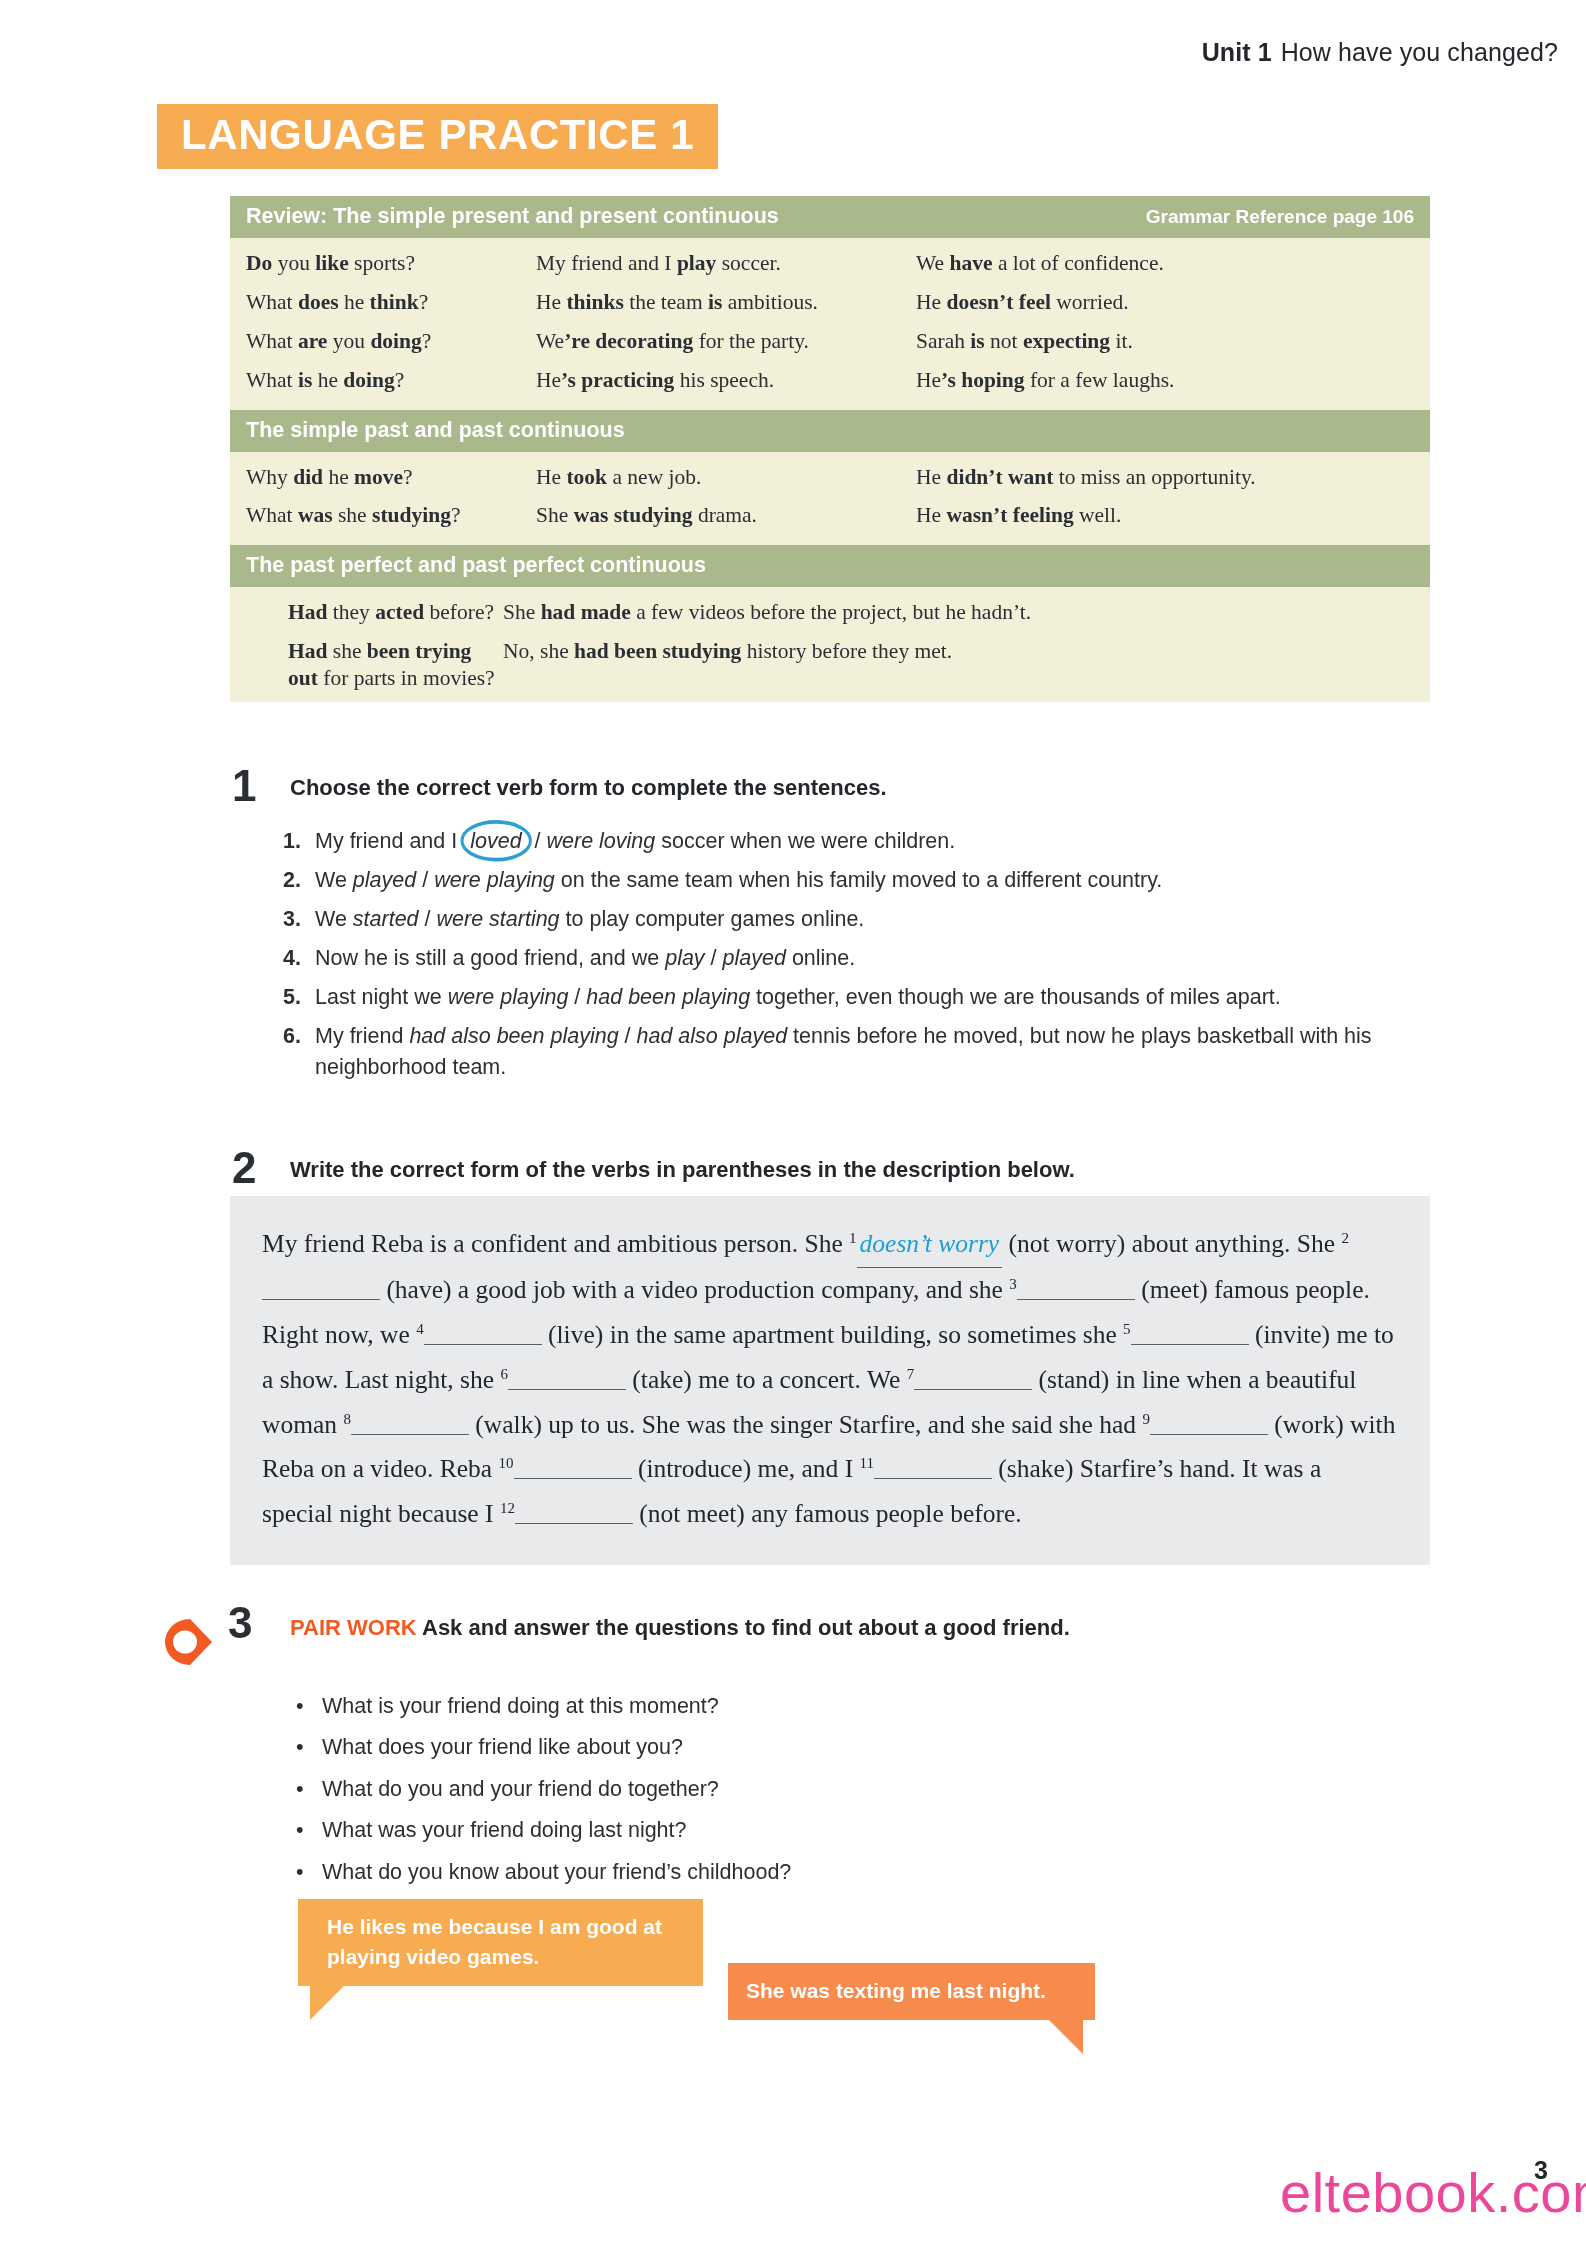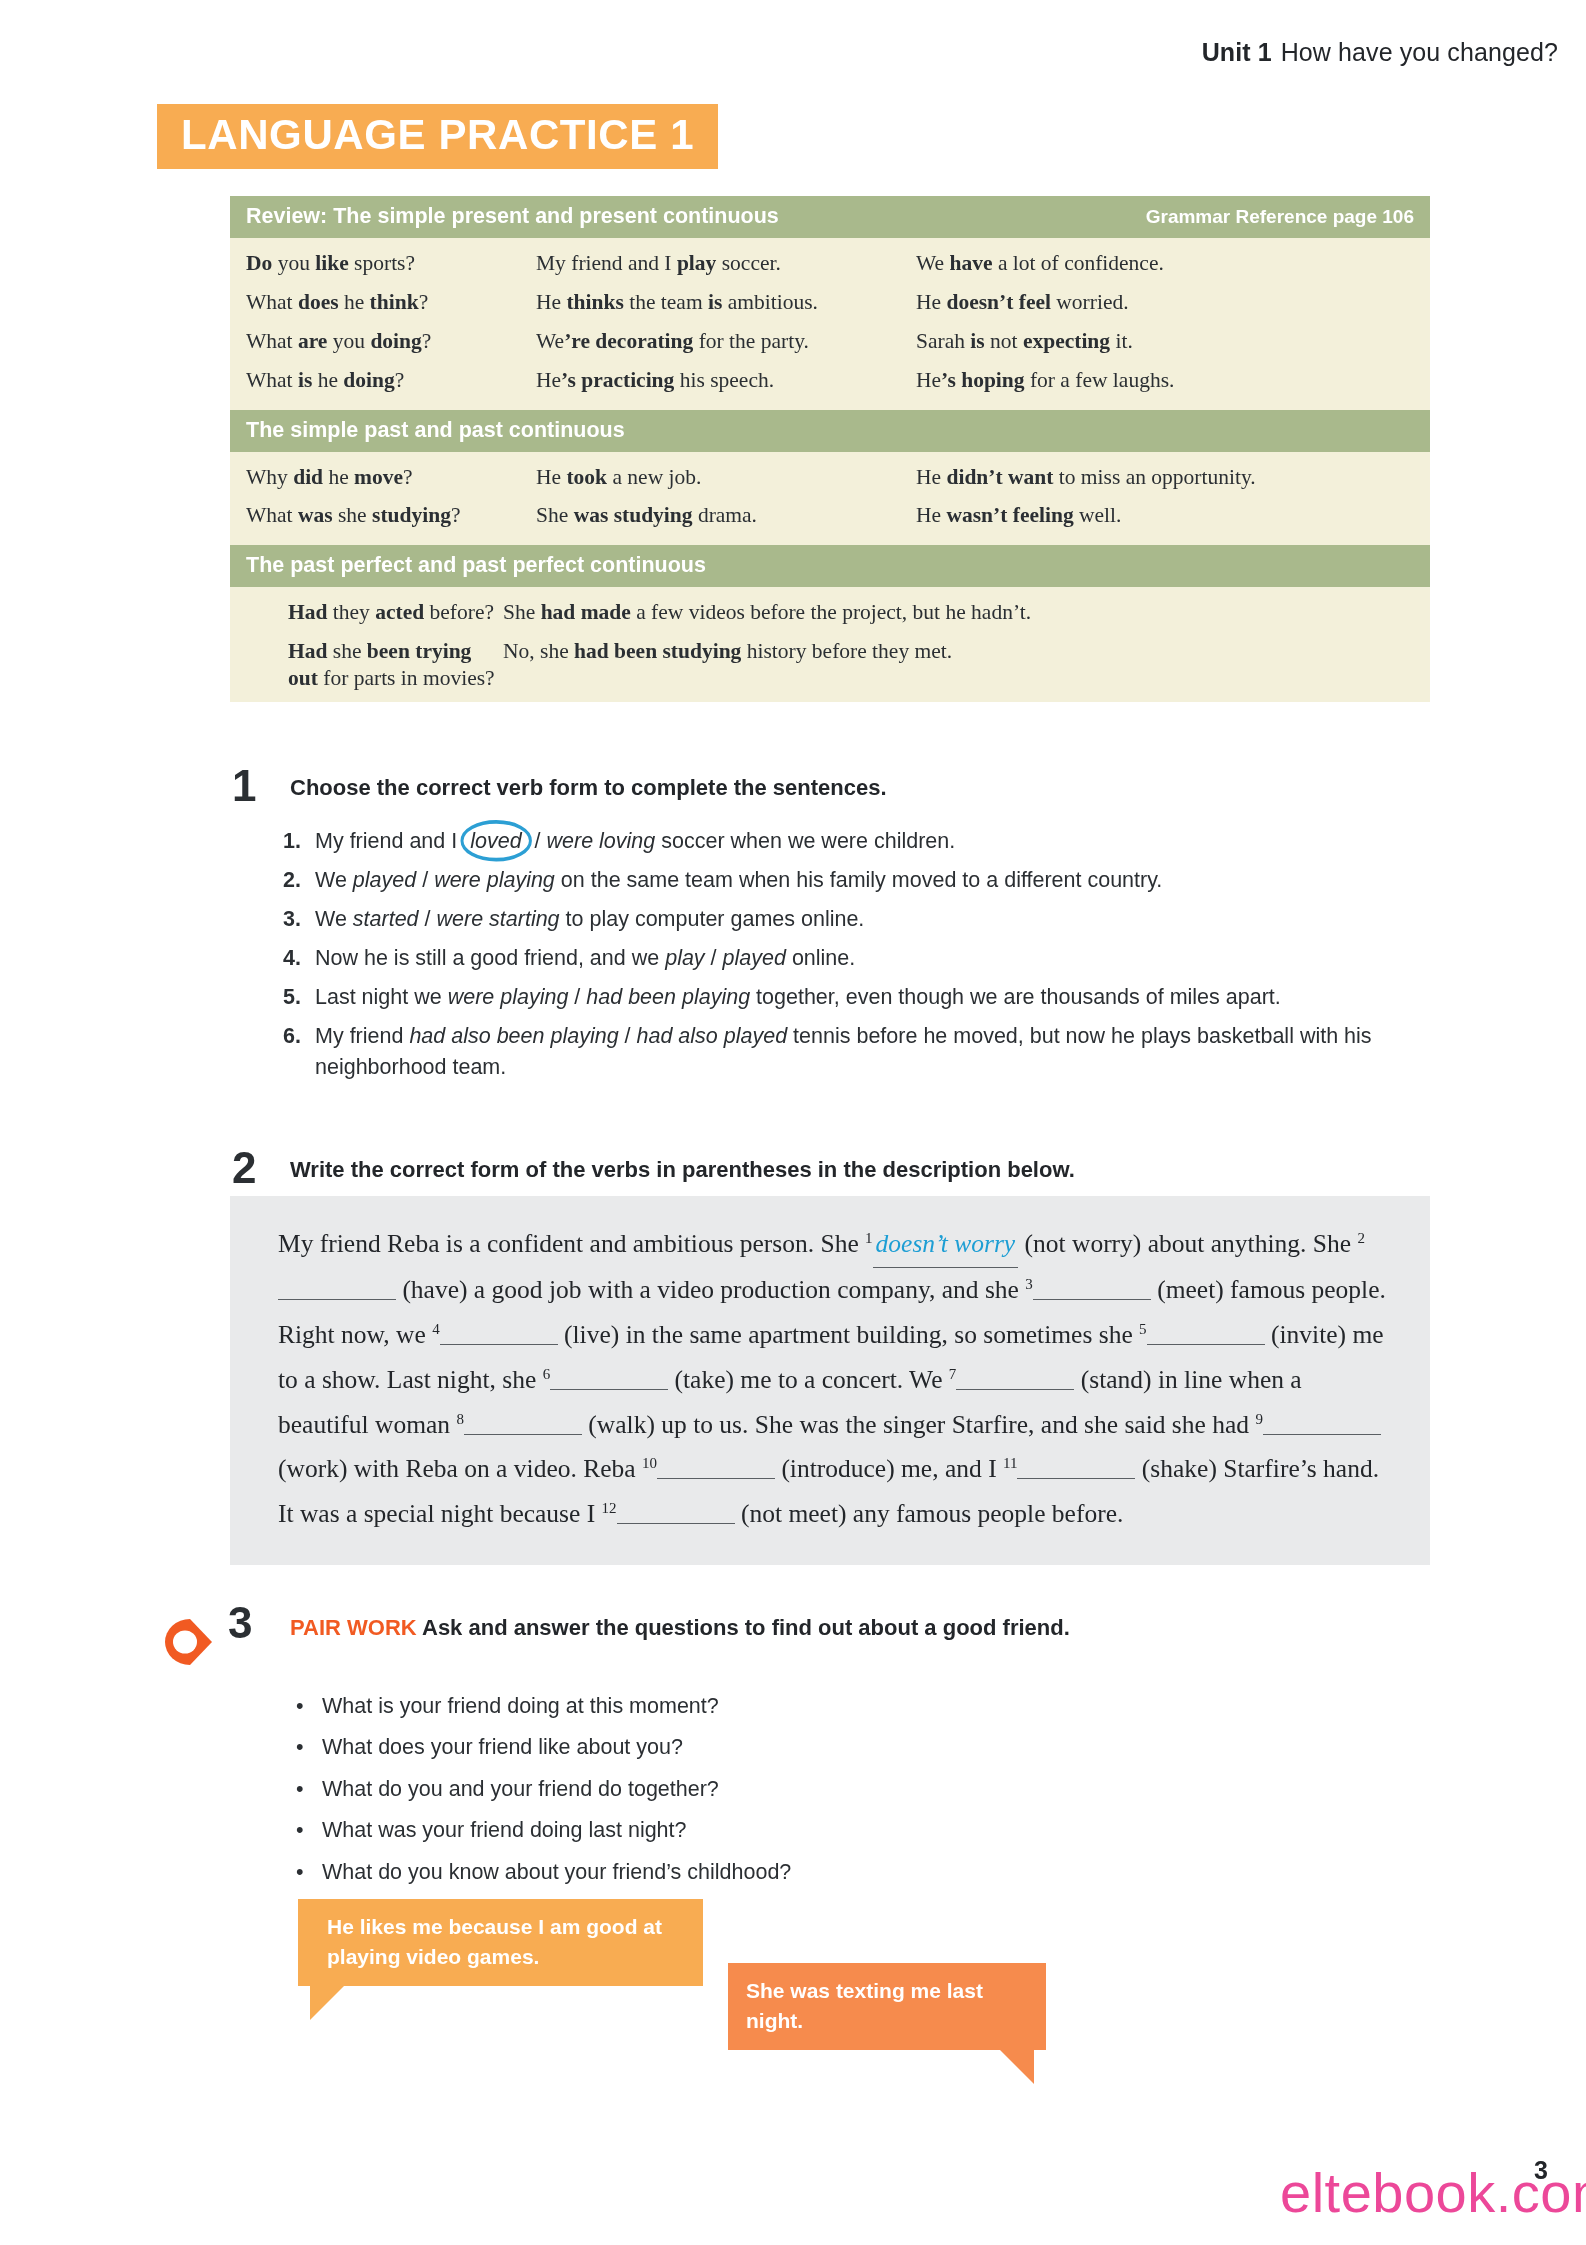--- a/index.html
+++ b/index.html
@@ -110,21 +110,21 @@
     overflow: visible;
   }
 
   
   .fill-box {
     position: absolute;
     left: 230px;
     top: 1196px;
     width: 1200px;
     background: #e9eaeb;
-    padding: 26px 32px 28px 48px;
+    padding: 26px 32px 28px 32px;
   }
   .fill-para {
     font-family: "Liberation Serif", serif;
     font-size: 25.5px;
     line-height: 1.76;
     color: #23262a;
   }
   .sup { font-size: 15px; vertical-align: super; }
   .blank {
     display: inline-block;
@@ -163,21 +163,21 @@
     position: absolute;
     width: 0; height: 0;
   }
   .bubble-a { left: 298px; top: 1899px; background: #f8ac52; width: 405px; padding-left: 29px; }
   .bubble-a .tail {
     left: 12px; top: 100%;
     border-left: 0 solid transparent;
     border-right: 34px solid transparent;
     border-top: 34px solid #f8ac52;
   }
-  .bubble-b { left: 728px; top: 1963px; background: #f68b4d; width: 318px; }
+  .bubble-b { left: 728px; top: 1963px; background: #f68b4d; width: 367px; }
   .bubble-b .tail {
     right: 12px; top: 100%;
     border-left: 34px solid transparent;
     border-right: 0 solid transparent;
     border-top: 34px solid #f68b4d;
   }
 
   
   .watermark {
     position: absolute;

